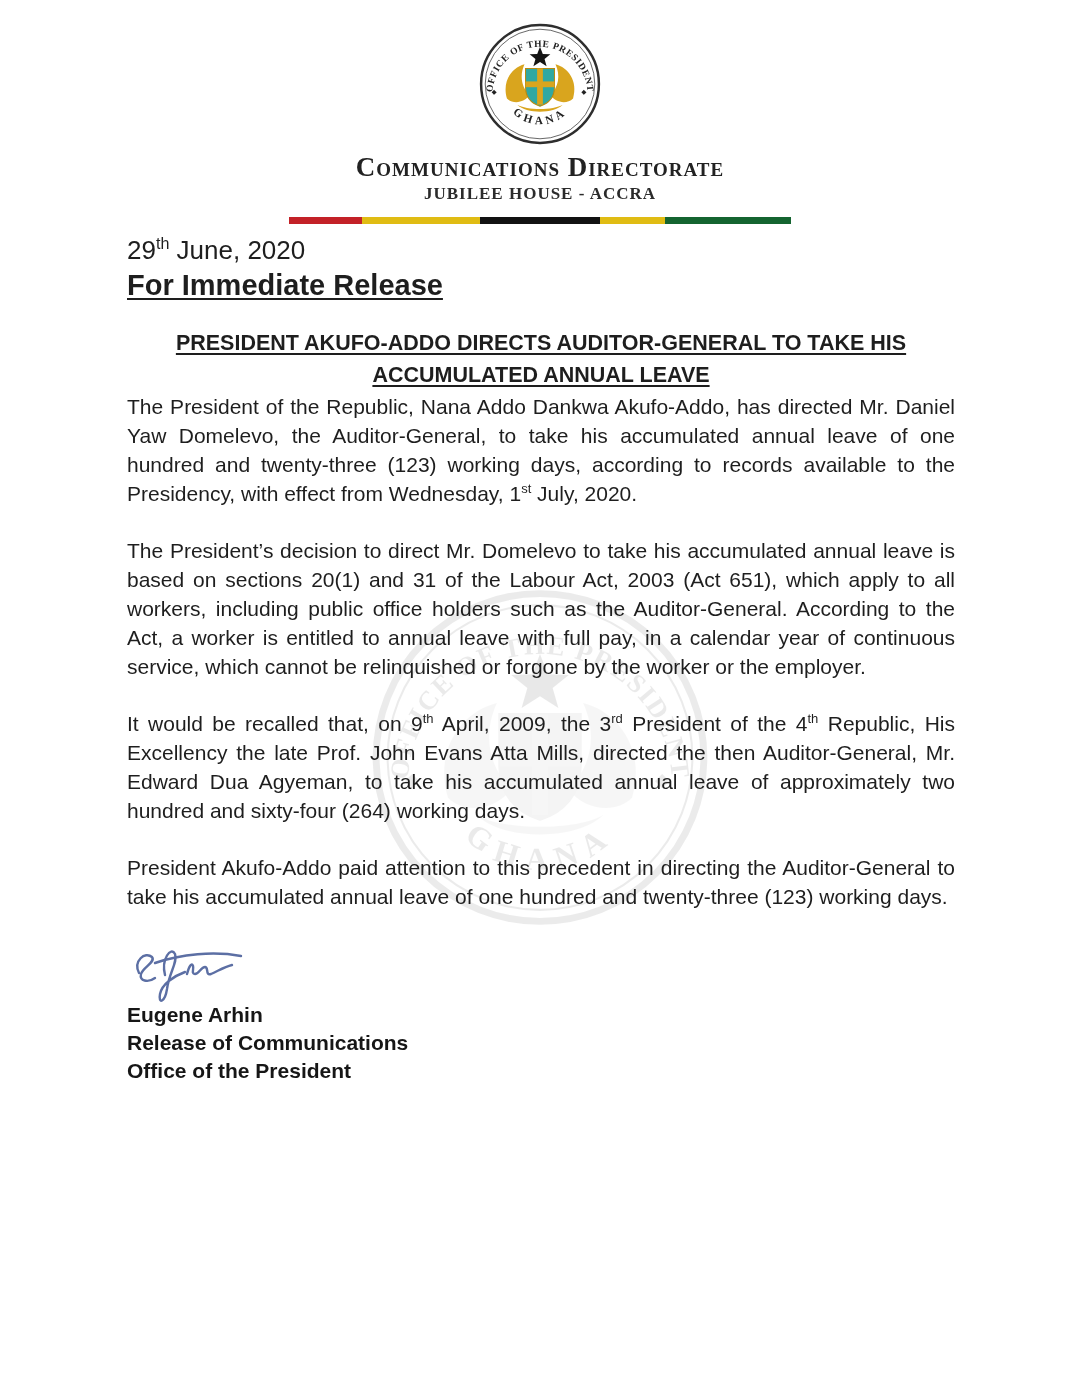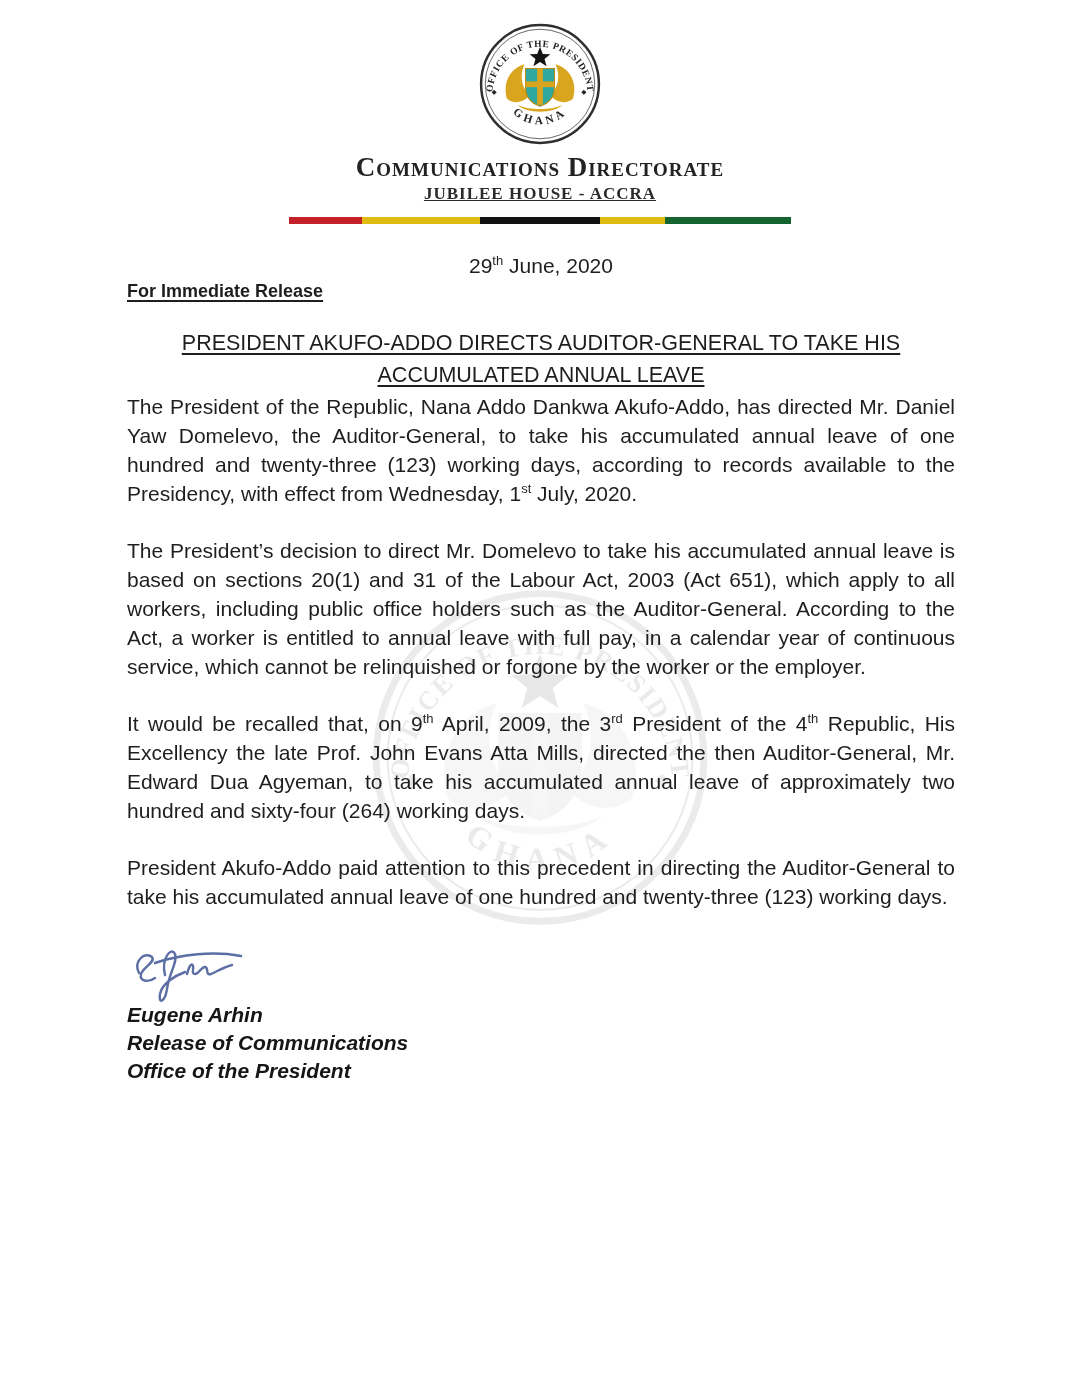--- a/index.html
+++ b/index.html
@@ -37,65 +37,64 @@
     color:#222;
     margin-top:2px;
   }
   .org-address {
     font-family:"Liberation Serif", serif;
     font-weight:700;
     font-size:17px;
     letter-spacing:1px;
     color:#2b2b2b;
     margin-top:1px;
-    text-decoration:underline;
   }
   .flag-bar {
     display:flex;
     width:502px; height:7px;
     margin:13px auto 0 auto;
   }
   .flag-bar span { height:100%; }
 
   .doc-body { padding:0 125px 0 127px; }
 
   .date-line {
-    text-align:center;
-    font-size:21px;
-    margin-top:30px;
+    text-align:left;
+    font-size:26px;
+    margin-top:11px;
   }
   .release-line {
-    font-size:18px;
+    font-size:29px;
     font-weight:700;
     text-decoration:underline;
     text-decoration-thickness:2px;
     text-underline-offset:3px;
     margin-top:3px;
   }
   .doc-title {
     text-align:center;
     font-size:21.5px;
-    font-weight:400;
+    font-weight:700;
     line-height:1.5;
     text-decoration:underline;
     text-decoration-thickness:2px;
     text-underline-offset:3px;
     margin-top:25px;
     padding:0 36px;
   }
   .paragraphs { }
   .para {
     font-size:21px;
     line-height:29px;
     text-align:justify;
     margin-bottom:28px;
   }
   sup { font-size:0.62em; line-height:0; }
 
-  .signature-block { margin-top:22px;font-style:italic; }
+  .signature-block { margin-top:22px; }
   .signature-svg { width:140px; height:68px; display:block; margin-bottom:-6px; margin-left:2px; }
   .sig-name, .sig-role, .sig-office {
     font-size:21px;
     font-weight:700;
     line-height:28px;
     color:#161616;
   }
 </style>
 </head>
 <body>

